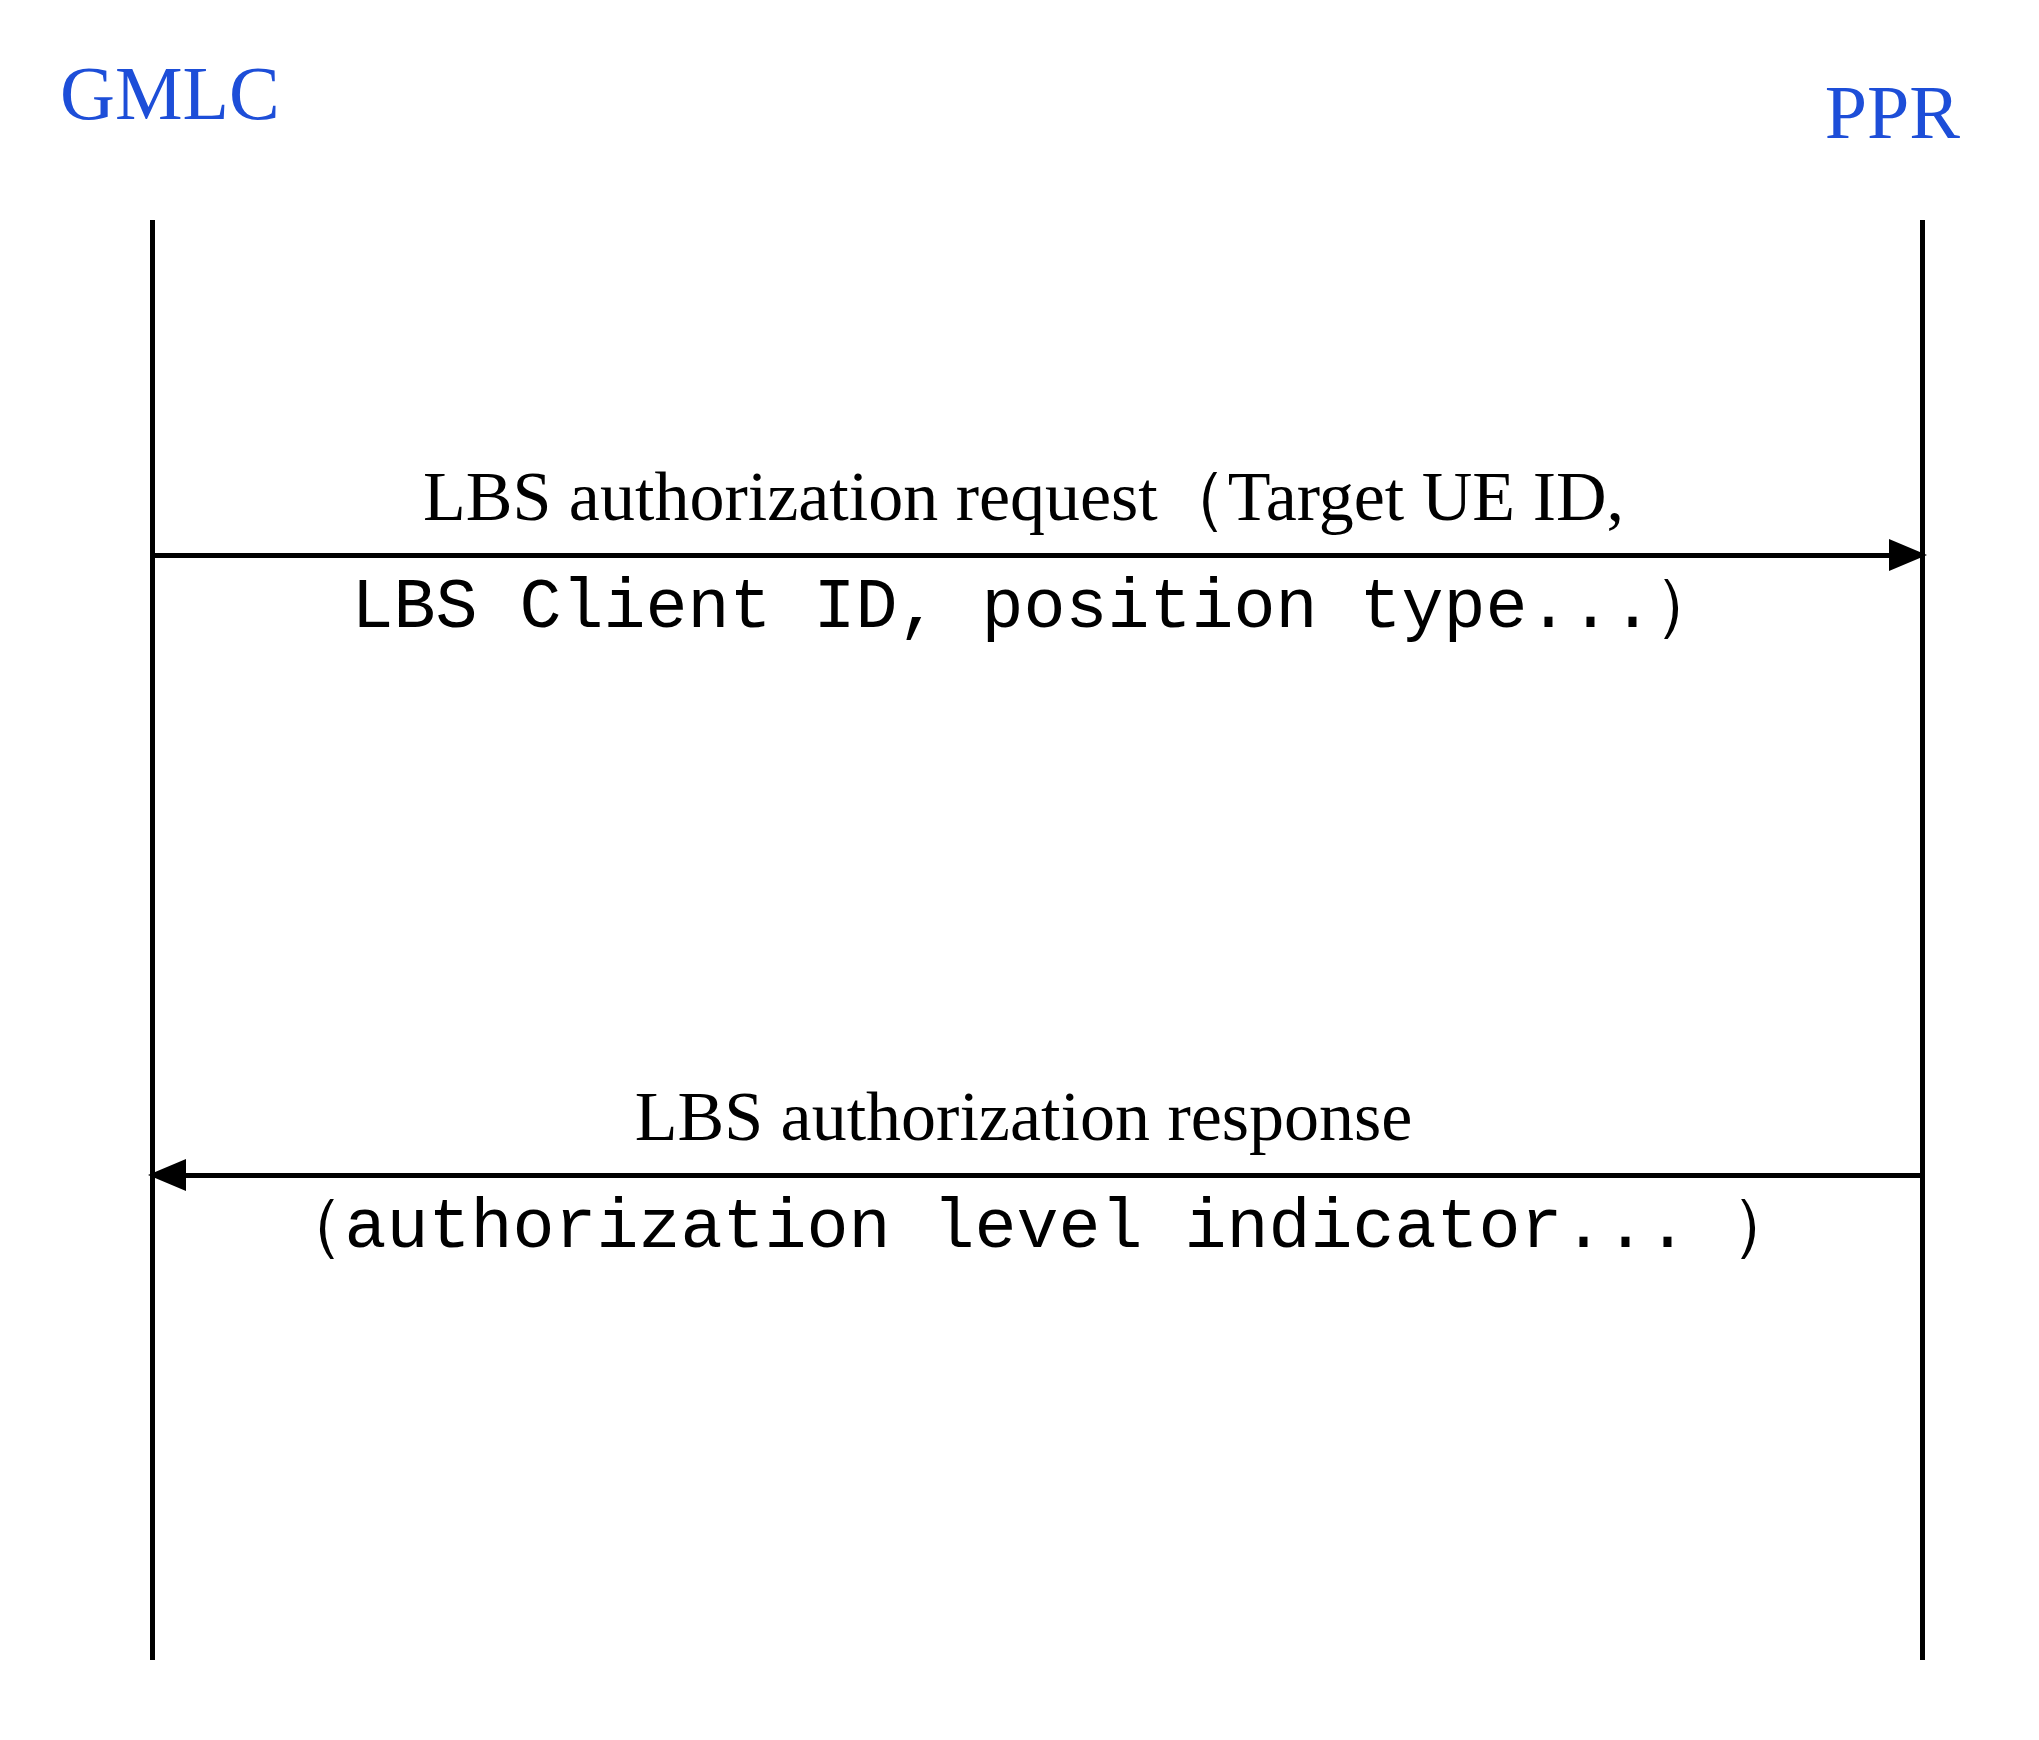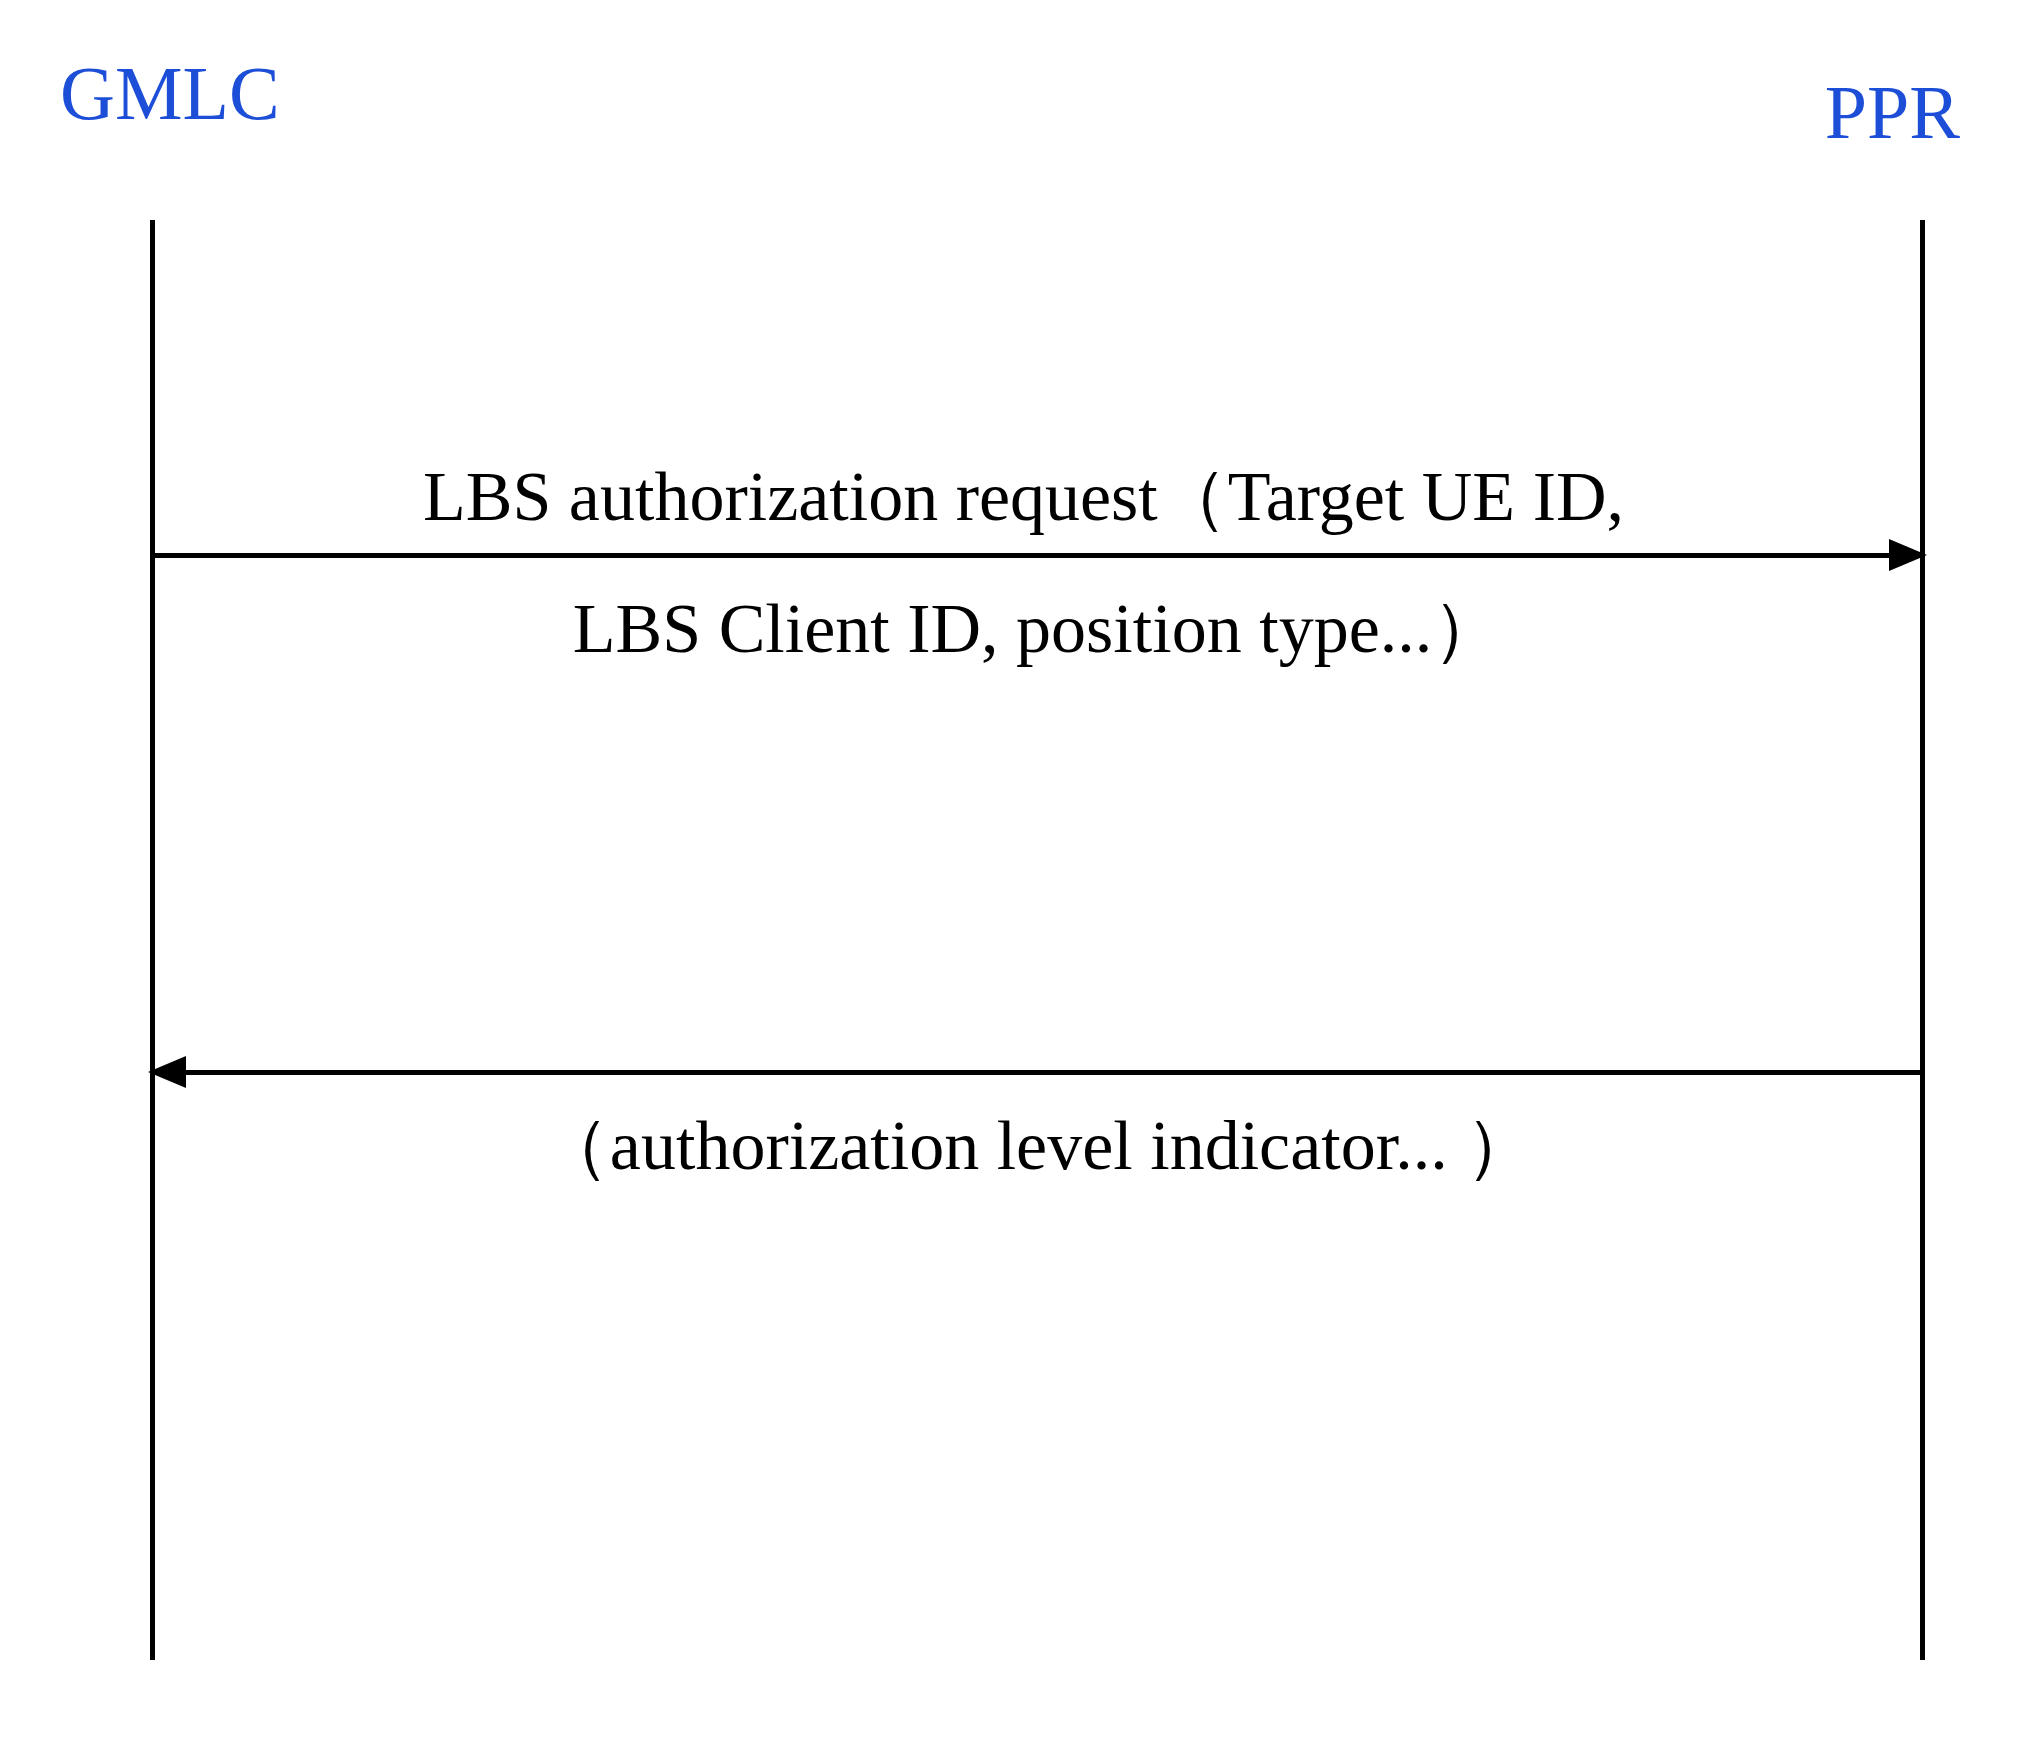--- a/index.html
+++ b/index.html
@@ -63,21 +63,22 @@
       font-size: 70px;
       color: #000000;
       line-height: 1.35;
       padding: 0 60px;
     }
     .message-text-above {
       margin-bottom: 8px;
       padding-left: 32px;
     }
     .message-text-below {
-      margin-top: 24px;
+      margin-top: 4px;
+      font-family: Liberation Mono, monospace;
     }
     .arrow-line {
       position: relative;
       height: 5px;
       background: #000000;
       width: 100%;
     }
     .arrowhead-right {
       position: absolute;
       right: -2px;
@@ -111,18 +112,19 @@
 
   <div class="message-group message-1">
     <div class="message-text message-text-above">LBS authorization request（Target UE ID,</div>
     <div class="arrow-line">
       <div class="arrowhead-right"></div>
     </div>
     <div class="message-text message-text-below">LBS  Client ID, position type...）</div>
   </div>
 
   <div class="message-group message-2">
+    <div class="message-text message-text-above">LBS authorization response</div>
     <div class="arrow-line">
       <div class="arrowhead-left"></div>
     </div>
     <div class="message-text message-text-below">（authorization level indicator... ）</div>
   </div>
 </div>
 
 </body></html>

